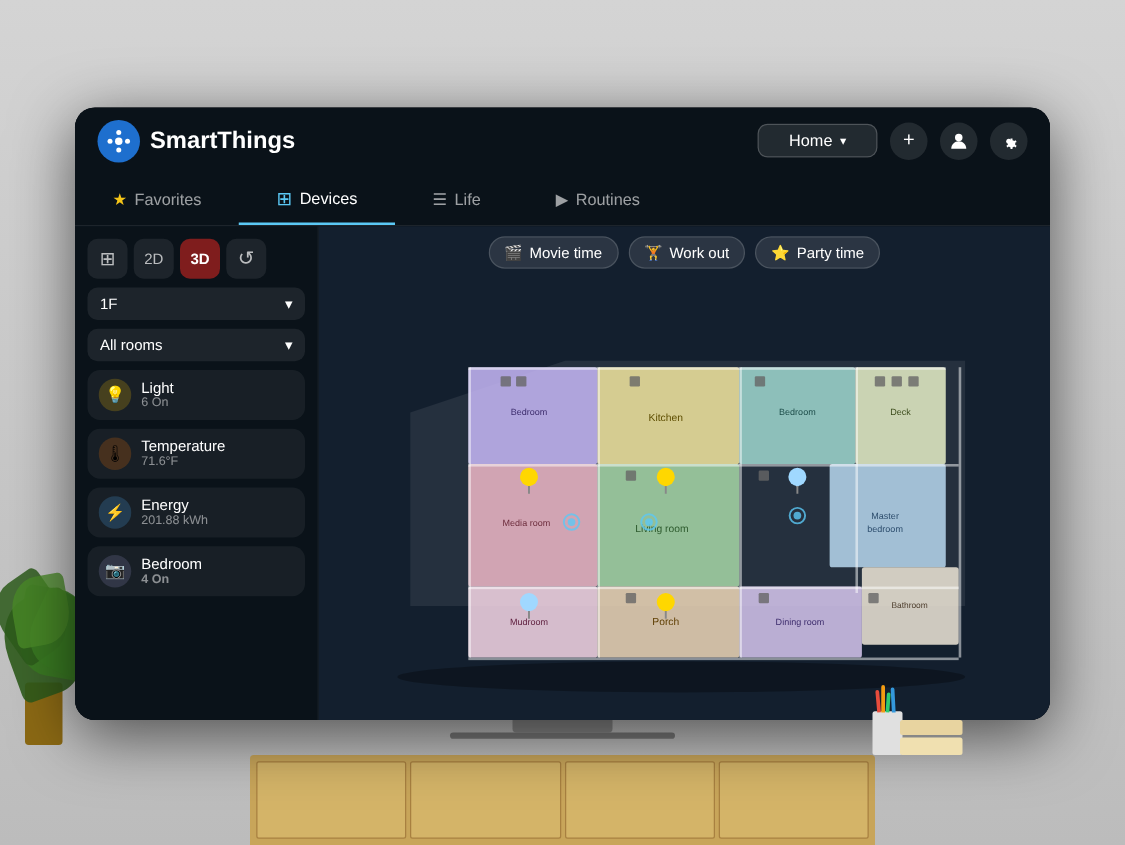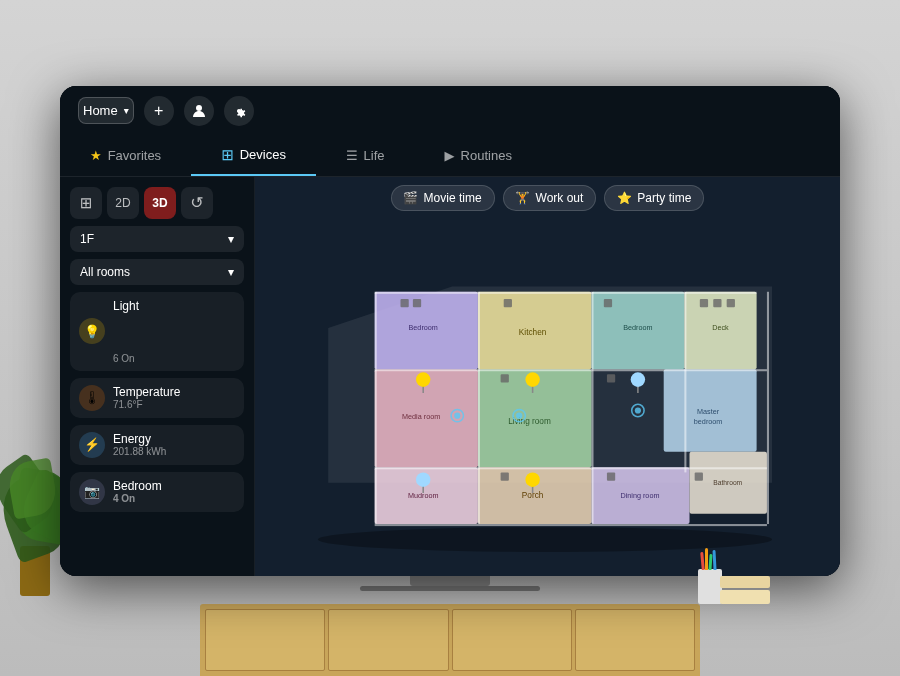--- a/index.html
+++ b/index.html
@@ -26,22 +26,34 @@
     <div style="position:absolute;bottom:55px;left:15px;width:55px;height:70px;background:#3a7a22;border-radius:10% 50% 10% 50%;transform:rotate(10deg);opacity:0.9;"></div>
     <div style="position:absolute;bottom:70px;left:0px;width:50px;height:65px;background:#2d5a1b;border-radius:50% 10% 50% 10%;transform:rotate(-35deg);opacity:0.85;"></div>
     <div style="position:absolute;bottom:60px;left:25px;width:50px;height:60px;background:#3a7a22;border-radius:10% 50% 10% 50%;transform:rotate(25deg);opacity:0.85;"></div>
     <div style="position:absolute;bottom:80px;left:10px;width:45px;height:55px;background:#4a8a28;border-radius:50% 10% 50% 10%;transform:rotate(-10deg);opacity:0.8;"></div>
   </div>
 
   <div style="width:780px;height:490px;background:#1a1a1a;border-radius:16px;box-shadow:0 12px 50px rgba(0,0,0,0.6);overflow:hidden;position:relative;z-index:5;">
     <div style="width:100%;height:100%;background:#0d1520;display:flex;flex-direction:column;">
 
       <div style="display:flex;align-items:center;justify-content:space-between;padding:10px 18px;background:#0a1219;flex-shrink:0;">
+        <div style="display:flex;align-items:center;gap:8px;">
+          <div style="width:34px;height:34px;background:#1e6fce;border-radius:50%;display:flex;align-items:center;justify-content:center;">
+            <svg width="20" height="20" viewBox="0 0 20 20">
+              <circle cx="10" cy="10" r="3" fill="white"></circle>
+              <circle cx="10" cy="3" r="2" fill="white"></circle>
+              <circle cx="10" cy="17" r="2" fill="white"></circle>
+              <circle cx="3" cy="10" r="2" fill="white"></circle>
+              <circle cx="17" cy="10" r="2" fill="white"></circle>
+            </svg>
+          </div>
+          <span style="color:white;font-size:19px;font-weight:600;">SmartThings</span>
+        </div>
         <div style="display:flex;align-items:center;gap:10px;">
-          <div style="display:flex;align-items:center;gap:6px;background:rgba(255,255,255,0.1);border:1px solid rgba(255,255,255,0.2);border-radius:8px;padding:5px 4px;color:white;font-size:13px;cursor:pointer;">
+          <div style="display:flex;align-items:center;gap:6px;background:rgba(255,255,255,0.1);border:1px solid rgba(255,255,255,0.2);border-radius:8px;padding:5px 24px;color:white;font-size:13px;cursor:pointer;">
             <span>Home</span>
             <span style="font-size:10px;">▾</span>
           </div>
           <div style="width:30px;height:30px;border-radius:50%;background:rgba(255,255,255,0.1);display:flex;align-items:center;justify-content:center;color:white;font-size:16px;cursor:pointer;">+</div>
           <div style="width:30px;height:30px;border-radius:50%;background:rgba(255,255,255,0.1);display:flex;align-items:center;justify-content:center;color:white;cursor:pointer;">
             <svg width="16" height="16" viewBox="0 0 16 16" fill="white">
                 <circle cx="8" cy="5" r="3"></circle>
                 <path d="M2 14c0-3.3 2.7-6 6-6s6 2.7 6 6" fill="white"></path>
               </svg>
           </div>
@@ -92,21 +104,21 @@
           <div style="display:flex;align-items:center;justify-content:space-between;background:rgba(255,255,255,0.08);border-radius:8px;padding:6px 10px;color:white;font-size:12px;cursor:pointer;">
             <span>All rooms</span>
             <span>▾</span>
           </div>
 
 
           <div style="display:flex;align-items:center;gap:8px;background:rgba(255,255,255,0.06);border-radius:10px;padding:7px 9px;">
             <div style="width:26px;height:26px;border-radius:50%;background:rgba(255,200,0,0.2);display:flex;align-items:center;justify-content:center;font-size:13px;">💡</div>
             <div>
               <div style="color:white;font-size:12px;font-weight:500;">Light</div>
-              <div style="color:rgba(255,255,255,0.5);font-size:10px;margin-top:40px;">6 On</div>
+              <div style="color:rgba(255,255,255,0.5);font-size:10px;">6 On</div>
             </div>
           </div>
 
           <div style="display:flex;align-items:center;gap:8px;background:rgba(255,255,255,0.06);border-radius:10px;padding:7px 9px;">
             <div style="width:26px;height:26px;border-radius:50%;background:rgba(255,120,0,0.2);display:flex;align-items:center;justify-content:center;font-size:13px;">🌡</div>
             <div>
               <div style="color:white;font-size:12px;font-weight:500;">Temperature</div>
               <div style="color:rgba(255,255,255,0.5);font-size:10px;">71.6°F</div>
             </div>
           </div>

